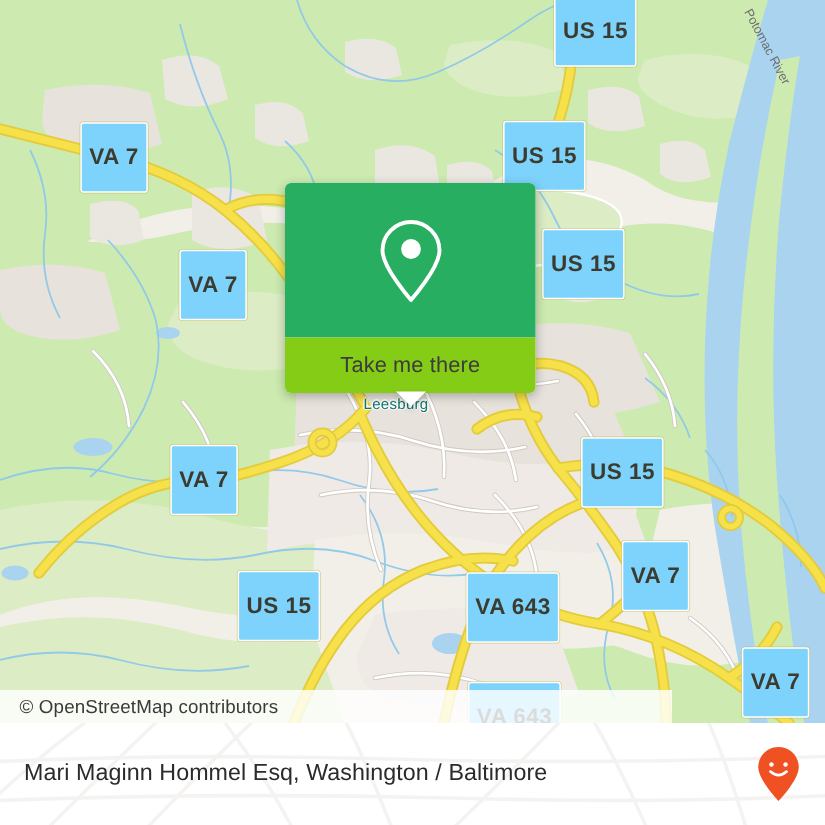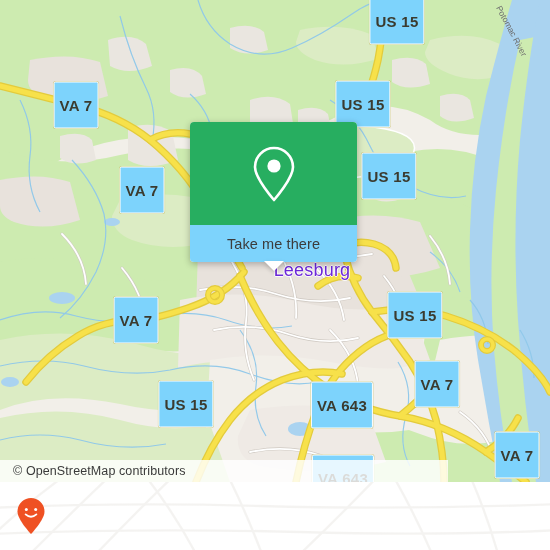--- a/index.html
+++ b/index.html
@@ -54,28 +54,27 @@
     padding: 16px 5px;
     white-space: nowrap;
     box-sizing: content-box;
     transform: translate(-50%, -50%);
     box-shadow: 0 0 0 .5px rgba(190,180,80,.55);
   }
 
   .place-label {
     position: absolute;
     transform: translate(-50%, -50%);
-    color: #6d28d9;
-    font-size: 18px;
+    color: #0f766e;
+    font-size: 10px;
     letter-spacing: .2px;
     white-space: nowrap;
     text-shadow:
        1px 0 0 rgba(255,255,255,.85), -1px 0 0 rgba(255,255,255,.85),
        0 1px 0 rgba(255,255,255,.85), 0 -1px 0 rgba(255,255,255,.85);
-    margin-left: 48px;
   }
 
   .water-label {
     position: absolute;
     color: #6d6d6d;
     font-size: 8.5px;
     white-space: nowrap;
     transform-origin: 0 0;
   }
 
@@ -94,21 +93,21 @@
     height: 103px;
     background: #27ae60;
     border-radius: 4px 4px 0 0;
     display: flex;
     align-items: center;
     justify-content: center;
   }
   #popup-foot {
     height: 37px;
     border-radius: 0 0 4px 4px;
-    background: #7dd3fc;
+    background: #84cc16;
     display: flex;
     align-items: center;
     justify-content: center;
     cursor: pointer;
   }
   #popup-foot-label {
     color: #3c3c3c;
     font-size: 14.5px;
     letter-spacing: .1px;
   }
@@ -416,20 +415,21 @@
         <path d="M228,-6 Q246,30 262,72"></path>
         <path d="M300,72 Q340,34 380,-8"></path>
         <path d="M392,-8 Q414,30 432,72"></path>
         <path d="M470,-6 Q486,30 498,72"></path>
         <path d="M-10,26 Q120,20 260,24 Q400,28 560,22"></path>
         <path d="M-10,52 Q140,46 300,50 Q440,54 560,48"></path>
       </g>
     </svg>
 
     <div id="footer-inner">
+      <div id="footer-title">Mari Maginn Hommel Esq, Washington / Baltimore</div>
 
       <div id="brand">
         <svg width="30" height="38" viewBox="0 0 30 38">
           <path d="M15 1 C7.5 1 1.5 7 1.5 14.5 C1.5 23 15 37 15 37 C15 37 28.5 23 28.5 14.5 C28.5 7 22.5 1 15 1 Z" fill="#ef5123"></path>
           <circle cx="10.3" cy="12.6" r="1.5" fill="#ffffff"></circle>
           <circle cx="19.7" cy="12.6" r="1.5" fill="#ffffff"></circle>
           <path d="M9.6 17.4 Q15 22.2 20.4 17.4" fill="none" stroke="#ffffff" stroke-width="1.8" stroke-linecap="round"></path>
         </svg>
       </div>
     </div>

